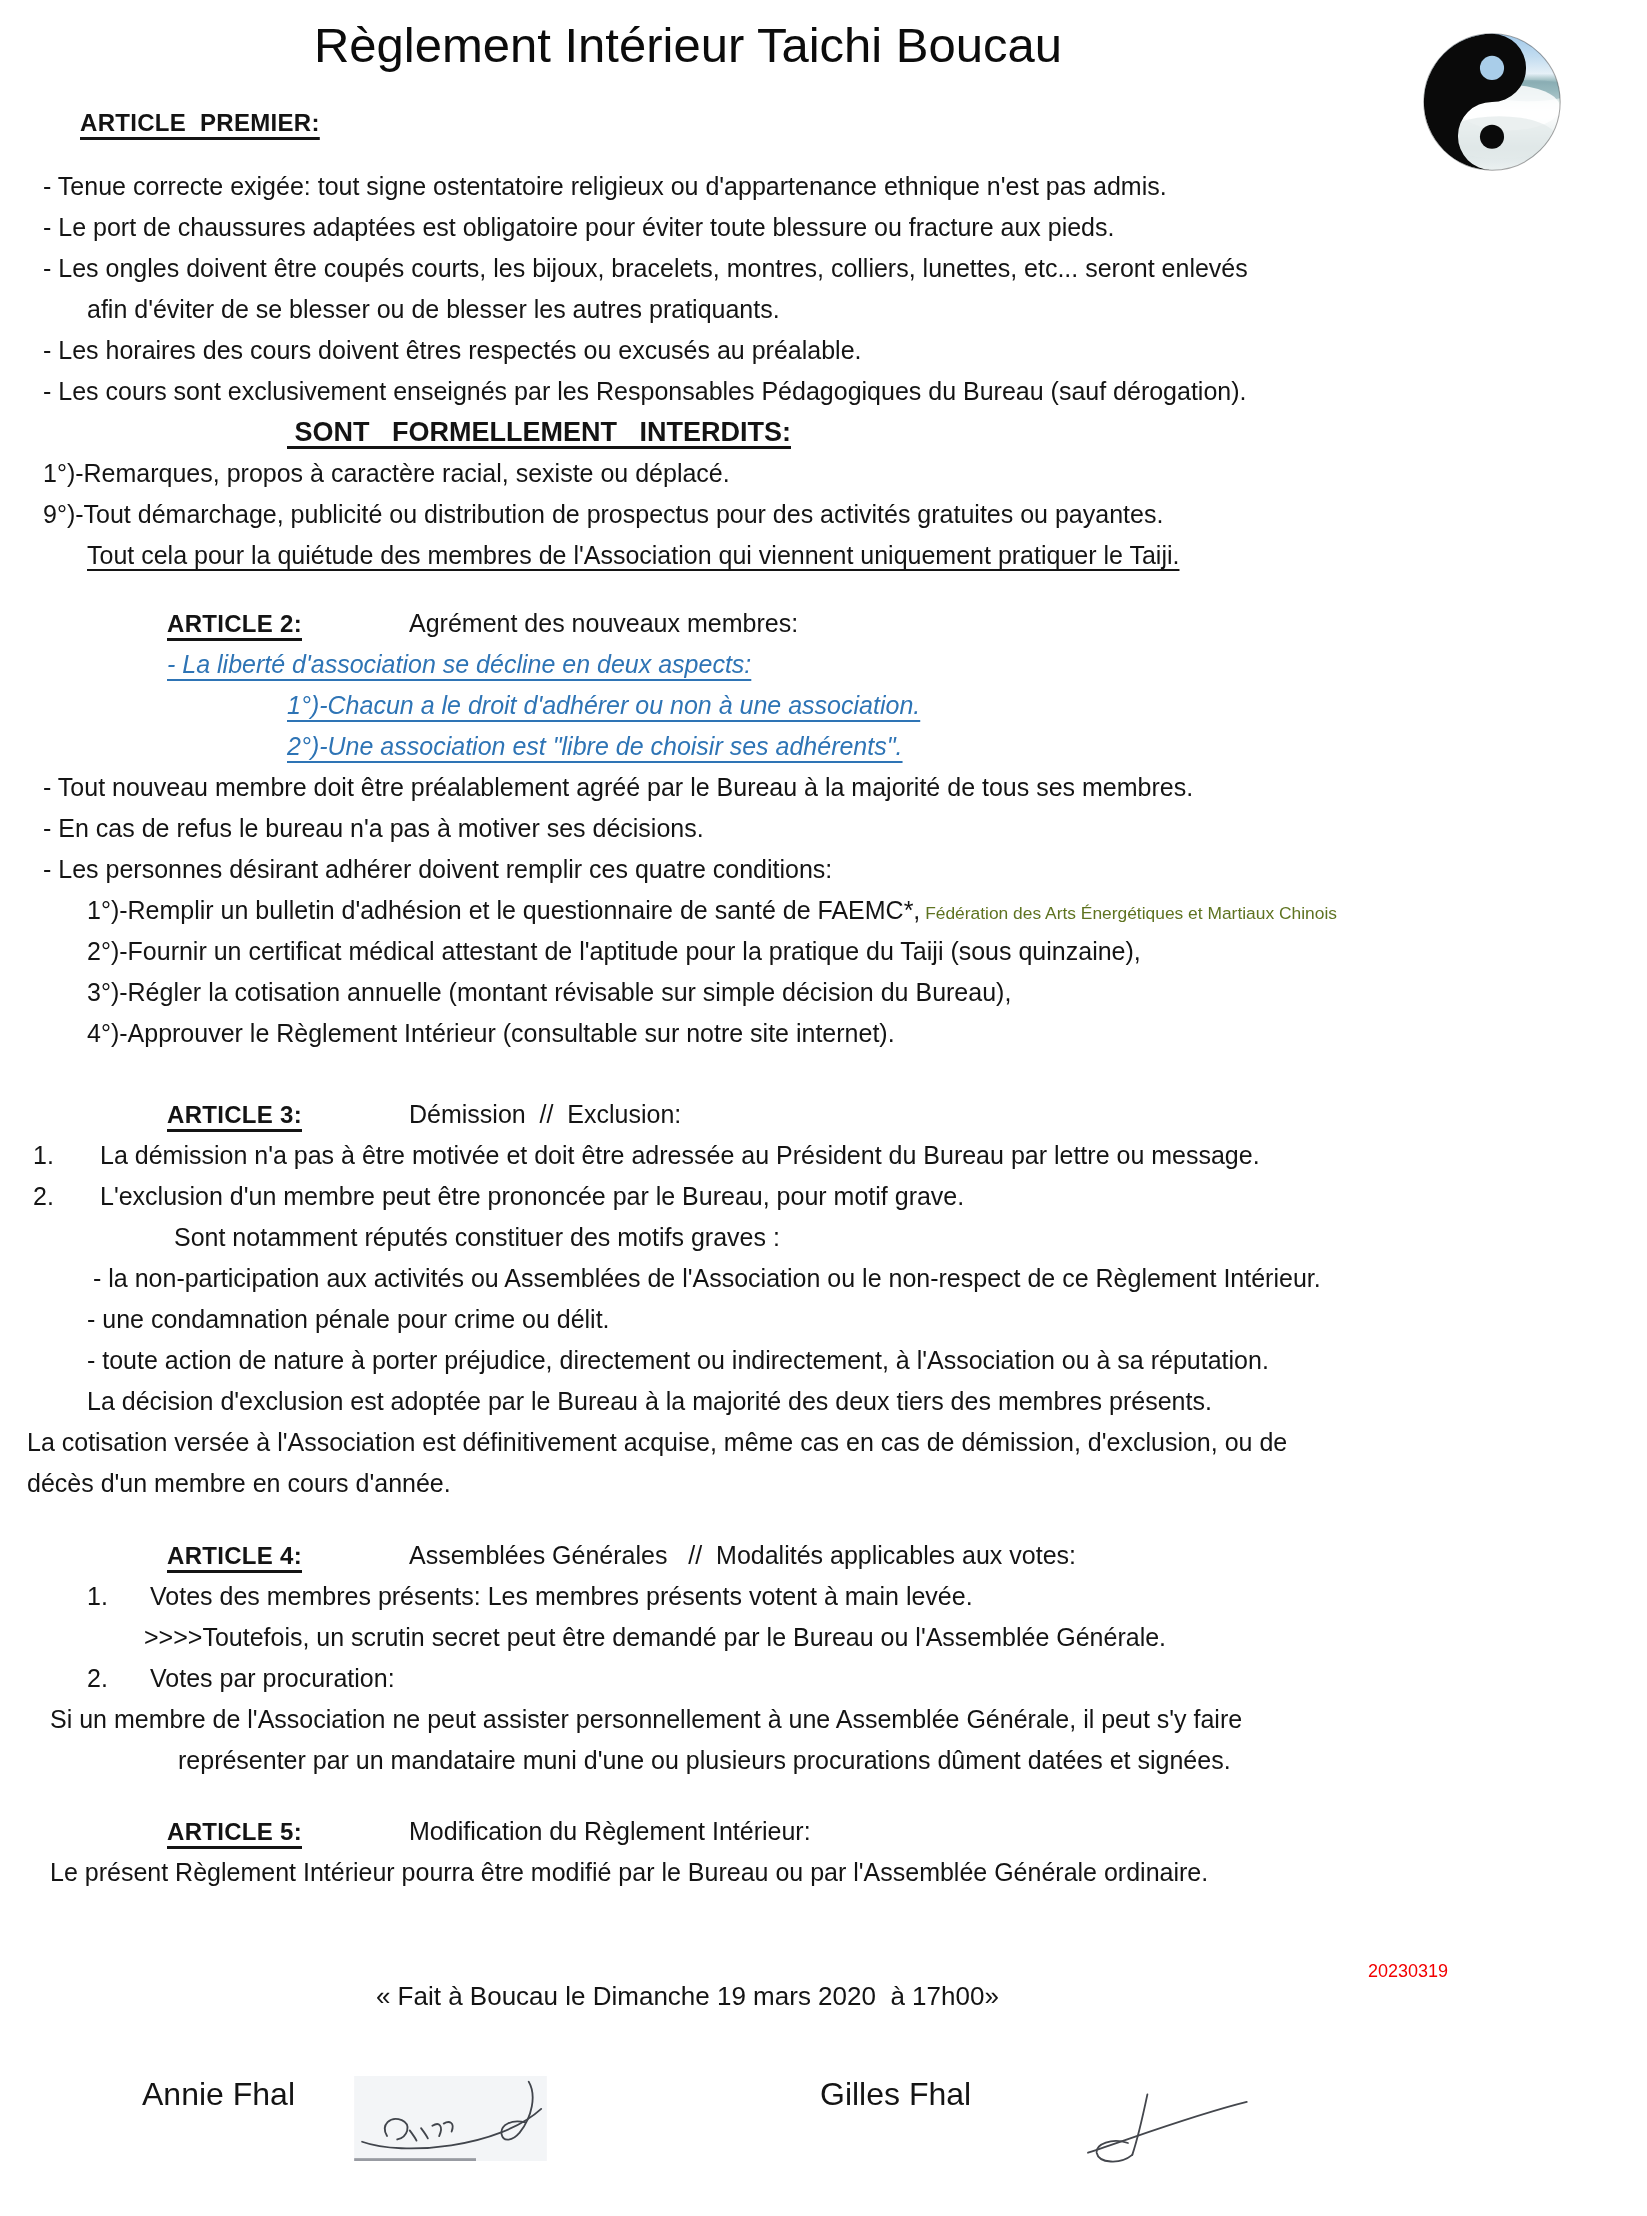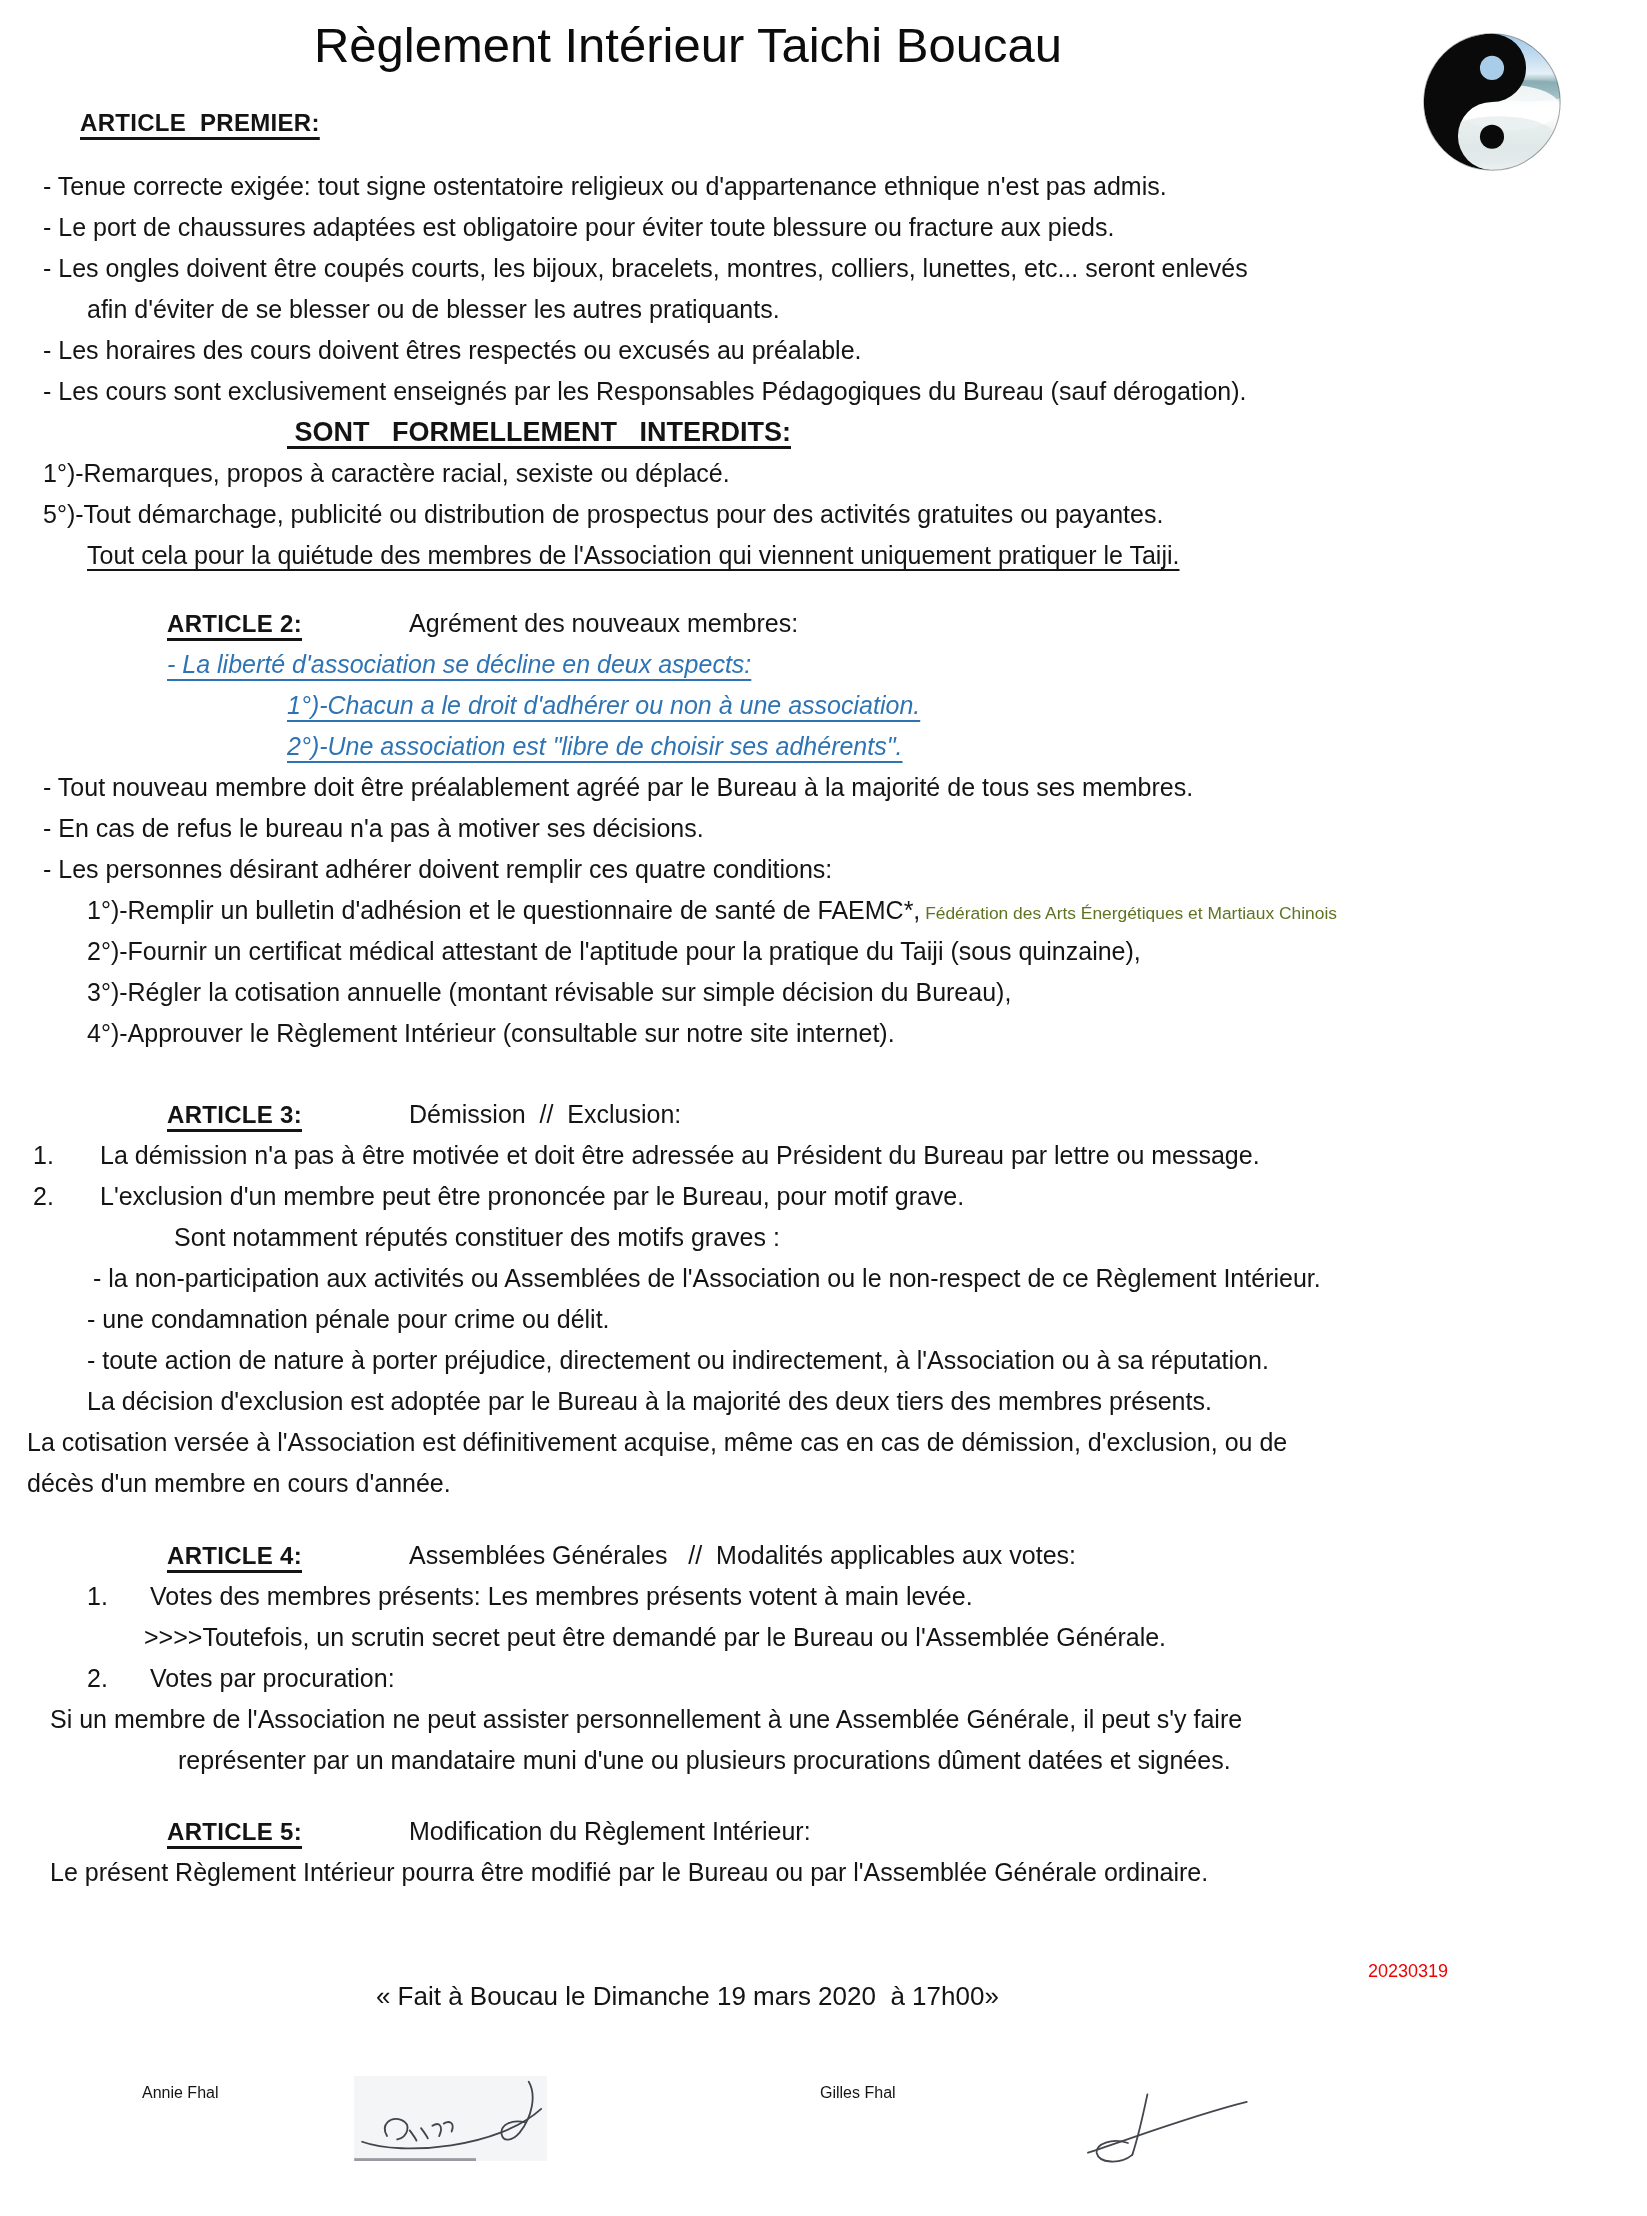--- a/index.html
+++ b/index.html
@@ -27,21 +27,21 @@
   .s-sh{font-weight:bold;font-size:27px;text-decoration:underline;text-decoration-thickness:2.7px;text-underline-offset:5.3px;}
   .s-t{margin-left:107px;font-size:25px;}
   .s-u{text-decoration:underline;text-underline-offset:4.7px;text-decoration-thickness:1.7px;}
   .s-b{color:var(--blue);font-style:italic;text-decoration:underline;text-underline-offset:6px;text-decoration-thickness:2px;}
   .s-g{color:var(--green);font-size:17.4px;}
   .s-num{display:inline-block;width:67px;}
   .s-num2{display:inline-block;width:63px;}
   .date-row{position:relative;margin-top:57px;height:41px;font-size:26px;padding-left:347px;white-space:pre;}
   .doc-num{position:absolute;left:1368px;top:10.7px;font-size:18px;color:var(--red);}
   .signatures{position:relative;margin-top:37px;height:147px;}
-  .sig-name{position:absolute;top:56px;font-size:16px;}
+  .sig-name{position:absolute;top:48px;font-size:32px;}
   .sig-name.n1{left:142px;}
   .sig-name.n2{left:820px;}
   .sig-img{position:absolute;}
   .sig-img.annie{left:337px;top:48px;width:227px;height:85px;}
   .sig-img.gilles{left:1042px;top:61px;width:254px;height:81px;}
 </style>
 </head>
 <body>
 
 <div class="page">
@@ -81,21 +81,21 @@
   <div class="content">
       <div class="line" style="padding-left: 80px;"><span class="s-h">ARTICLE  PREMIER:</span></div>
       <div class="line" style="margin-top: 23px; padding-left: 43px;"><span class="s-n">- Tenue correcte exigée: tout signe ostentatoire religieux ou d'appartenance ethnique n'est pas admis.</span></div>
       <div class="line" style="padding-left: 43px;"><span class="s-n">- Le port de chaussures adaptées est obligatoire pour éviter toute blessure ou fracture aux pieds.</span></div>
       <div class="line" style="padding-left: 43px;"><span class="s-n">- Les ongles doivent être coupés courts, les bijoux, bracelets, montres, colliers, lunettes, etc... seront enlevés</span></div>
       <div class="line" style="padding-left: 87px;"><span class="s-n">afin d'éviter de se blesser ou de blesser les autres pratiquants.</span></div>
       <div class="line" style="padding-left: 43px;"><span class="s-n">- Les horaires des cours doivent êtres respectés ou excusés au préalable.</span></div>
       <div class="line" style="padding-left: 43px;"><span class="s-n">- Les cours sont exclusivement enseignés par les Responsables Pédagogiques du Bureau (sauf dérogation).</span></div>
       <div class="line" style="padding-left: 287px;"><span class="s-sh"> SONT   FORMELLEMENT   INTERDITS:</span></div>
       <div class="line" style="padding-left: 43px;"><span class="s-n">1°)-Remarques, propos à caractère racial, sexiste ou déplacé.</span></div>
-      <div class="line" style="padding-left: 43px;"><span class="s-n">5°)-Tout démarchage, publicité ou distribution de prospectus pour des activités gratuites ou payantes.</span></div>
+      <div class="line" style="padding-left: 43px;"><span class="s-n">9°)-Tout démarchage, publicité ou distribution de prospectus pour des activités gratuites ou payantes.</span></div>
       <div class="line" style="padding-left: 87px;"><span class="s-u">Tout cela pour la quiétude des membres de l'Association qui viennent uniquement pratiquer le Taiji.</span></div>
       <div class="line" style="margin-top: 27px; padding-left: 167px;"><span class="s-h">ARTICLE 2:</span><span class="s-t">Agrément des nouveaux membres:</span></div>
       <div class="line" style="padding-left: 167px;"><span class="s-b">- La liberté d'association se décline en deux aspects:</span></div>
       <div class="line" style="padding-left: 287px;"><span class="s-b">1°)-Chacun a le droit d'adhérer ou non à une association.</span></div>
       <div class="line" style="padding-left: 287px;"><span class="s-b">2°)-Une association est "libre de choisir ses adhérents".</span></div>
       <div class="line" style="padding-left: 43px;"><span class="s-n">- Tout nouveau membre doit être préalablement agréé par le Bureau à la majorité de tous ses membres.</span></div>
       <div class="line" style="padding-left: 43px;"><span class="s-n">- En cas de refus le bureau n'a pas à motiver ses décisions.</span></div>
       <div class="line" style="padding-left: 43px;"><span class="s-n">- Les personnes désirant adhérer doivent remplir ces quatre conditions:</span></div>
       <div class="line" style="padding-left: 87px;"><span class="s-n">1°)-Remplir un bulletin d'adhésion et le questionnaire de santé de FAEMC*,</span><span class="s-g"> Fédération des Arts Énergétiques et Martiaux Chinois</span></div>
       <div class="line" style="padding-left: 87px;"><span class="s-n">2°)-Fournir un certificat médical attestant de l'aptitude pour la pratique du Taiji (sous quinzaine),</span></div>

